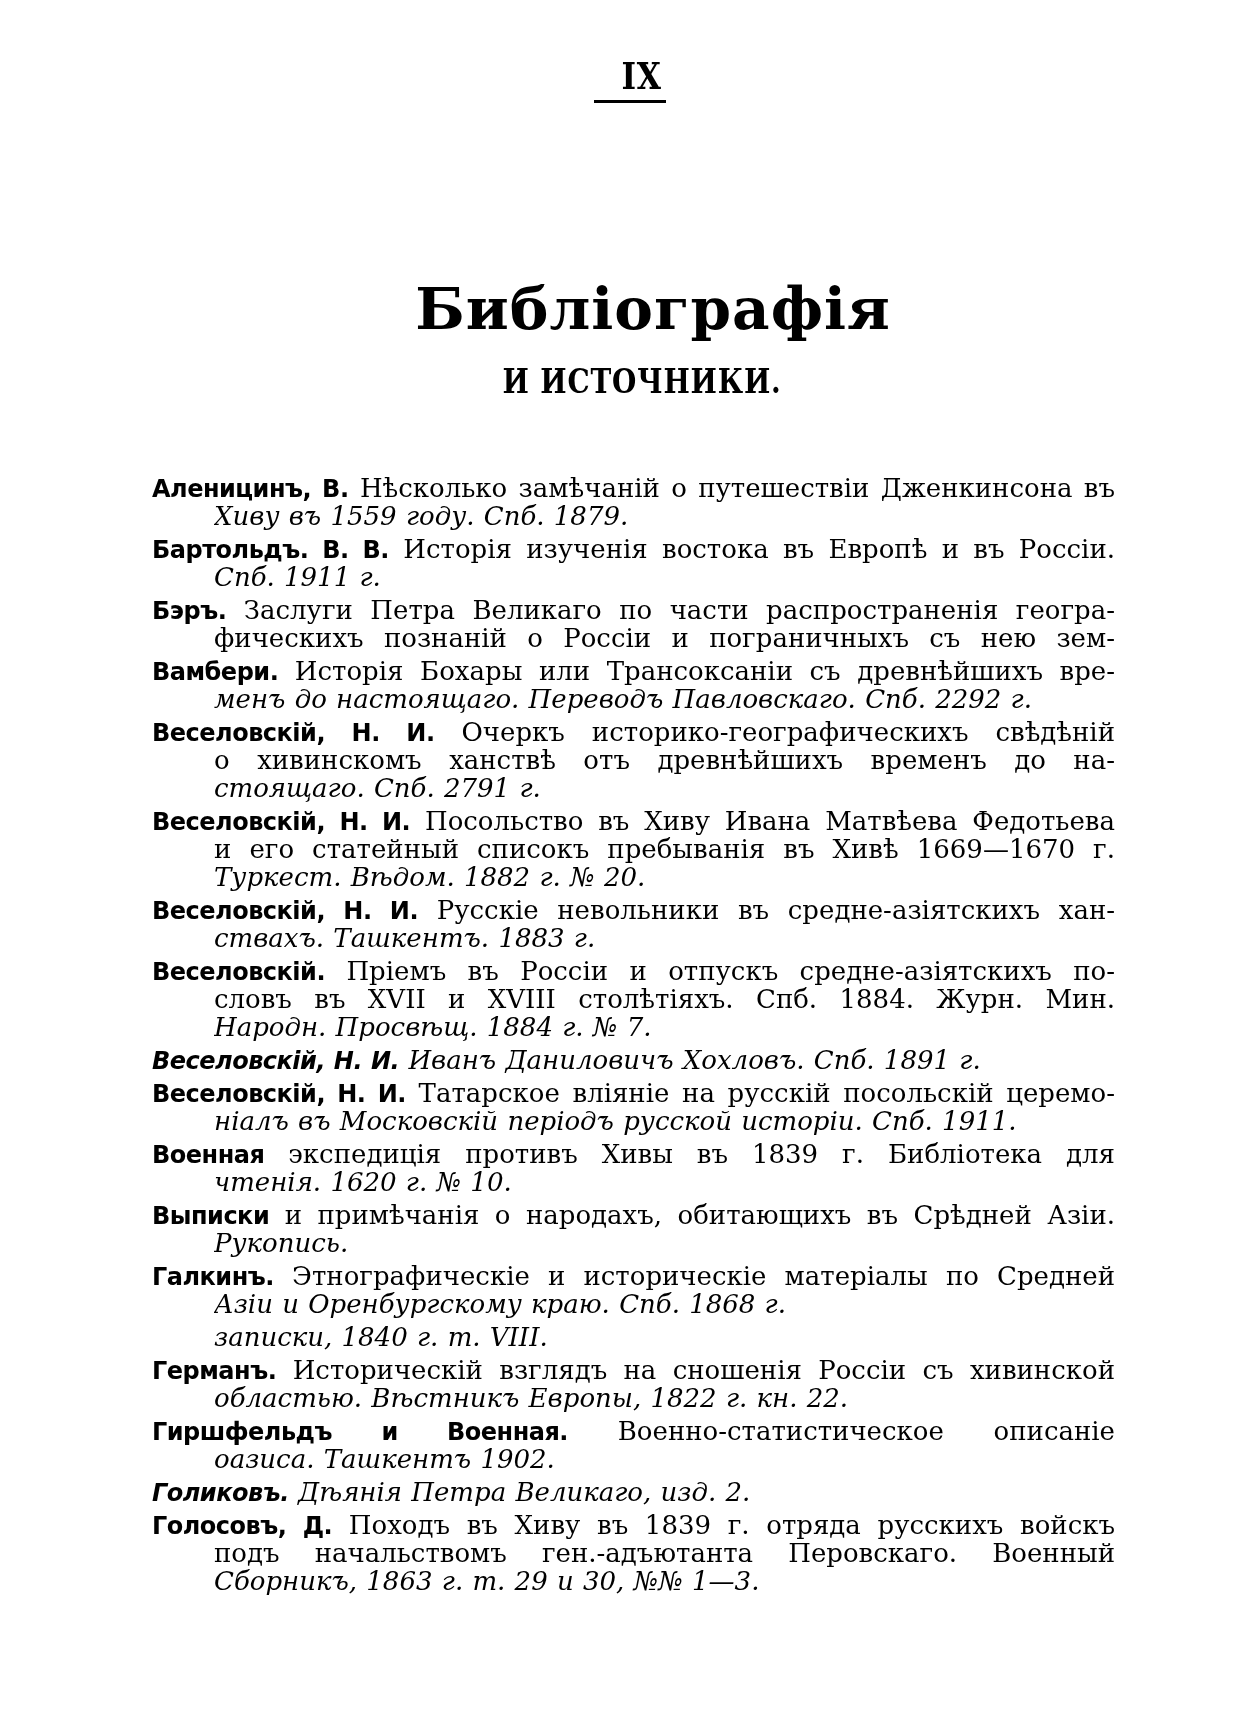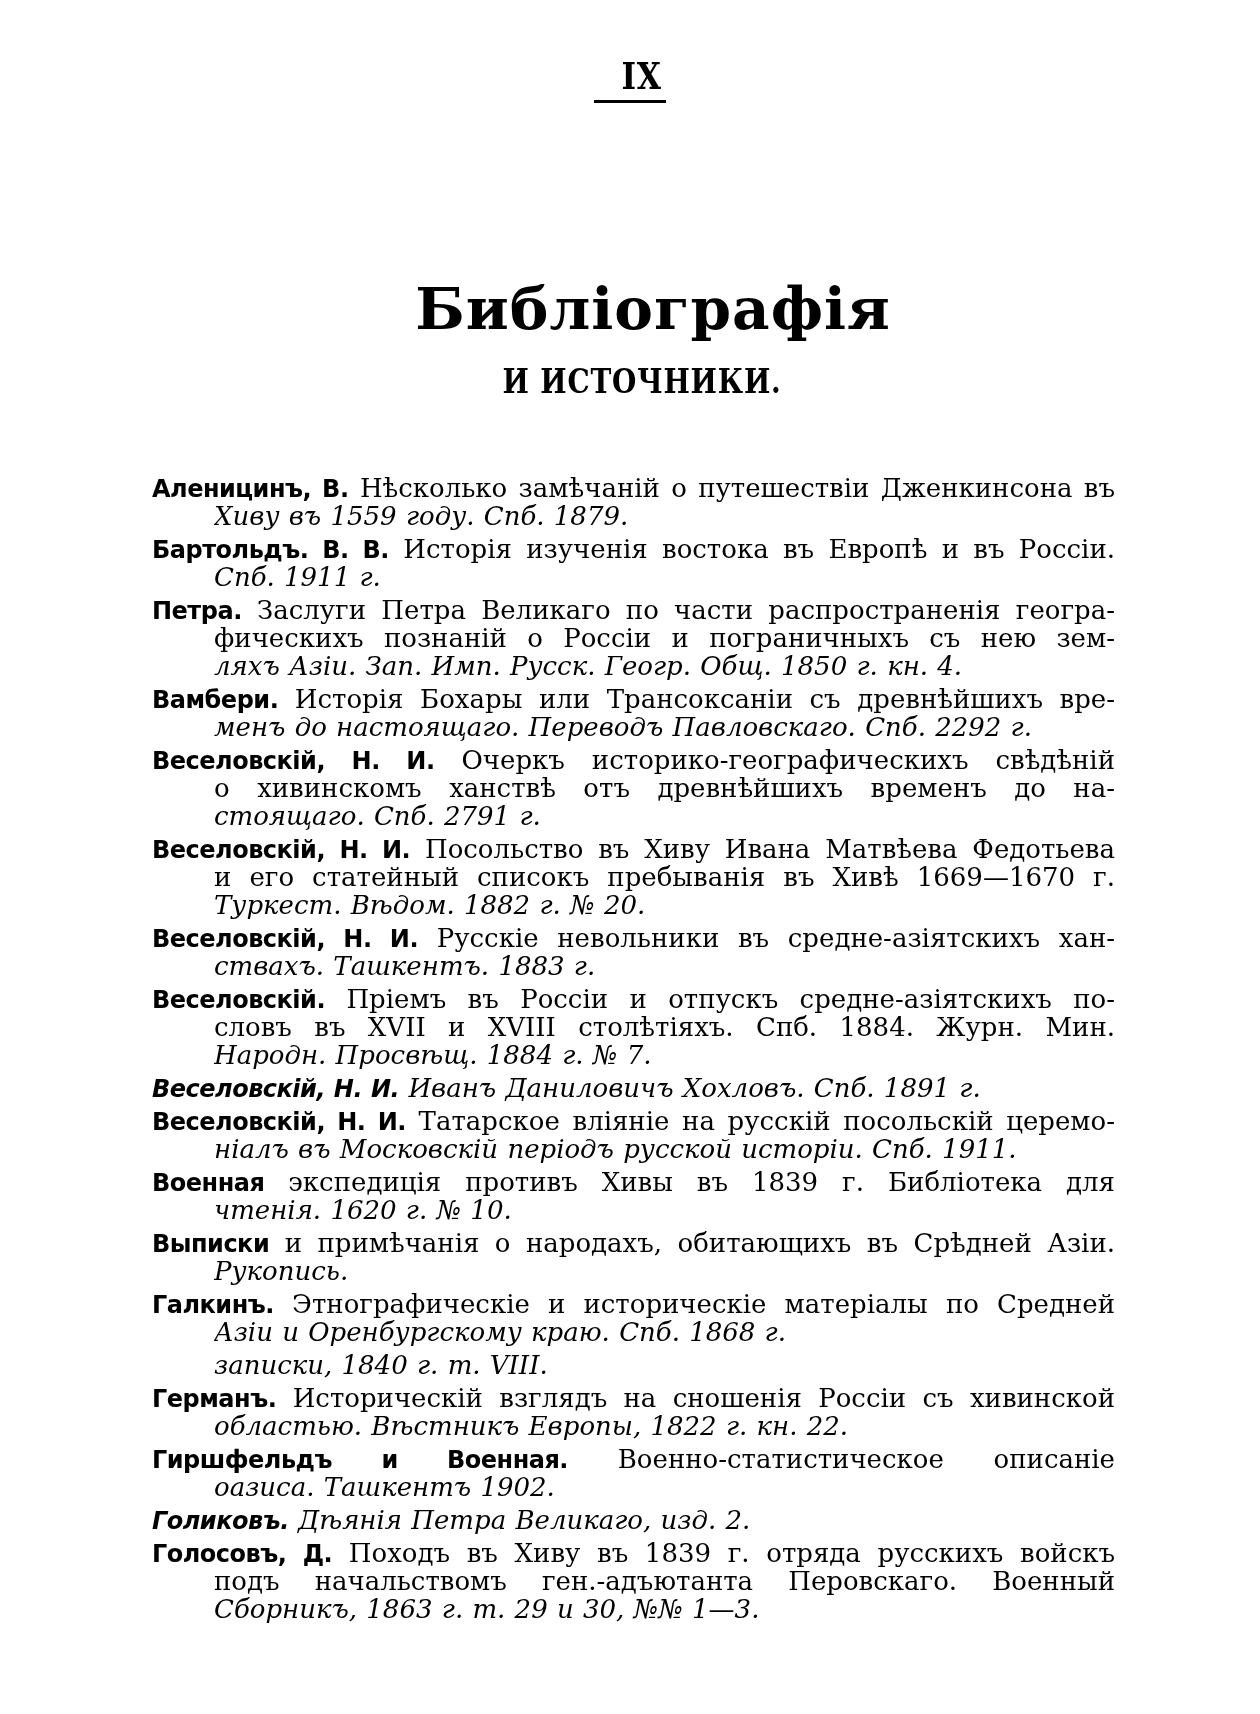--- a/index.html
+++ b/index.html
@@ -79,23 +79,22 @@
   <div class="entries">
       <div class="entry">
         <div class="line"><span class="author">Аленицинъ, В.</span> Нѣсколько замѣчаній о путешествіи Дженкинсона въ</div>
         <div class="line cont last">Хиву въ 1559 году. Спб. 1879.</div>
       </div>
       <div class="entry">
         <div class="line"><span class="author">Бартольдъ. В. В.</span> Исторія изученія востока въ Европѣ и въ Россіи.</div>
         <div class="line cont last">Спб. 1911 г.</div>
       </div>
       <div class="entry">
-        <div class="line"><span class="author">Петра.</span> Заслуги Петра Великаго по части распространенія геогра-</div>
+        <div class="line"><span class="author">Бэръ.</span> Заслуги Петра Великаго по части распространенія геогра-</div>
         <div class="line cont">фическихъ познаній о Россіи и пограничныхъ съ нею зем-</div>
-        <div class="line cont last">ляхъ Азіи. Зап. Имп. Русск. Геогр. Общ. 1850 г. кн. 4.</div>
       </div>
       <div class="entry">
         <div class="line"><span class="author">Вамбери.</span> Исторія Бохары или Трансоксаніи съ древнѣйшихъ вре-</div>
         <div class="line cont last">менъ до настоящаго. Переводъ Павловскаго. Спб. 2292 г.</div>
       </div>
       <div class="entry">
         <div class="line"><span class="author">Веселовскій, Н. И.</span> Очеркъ историко-географическихъ свѣдѣній</div>
         <div class="line cont">о хивинскомъ ханствѣ отъ древнѣйшихъ временъ до на-</div>
         <div class="line cont last">стоящаго. Спб. 2791 г.</div>
       </div>

